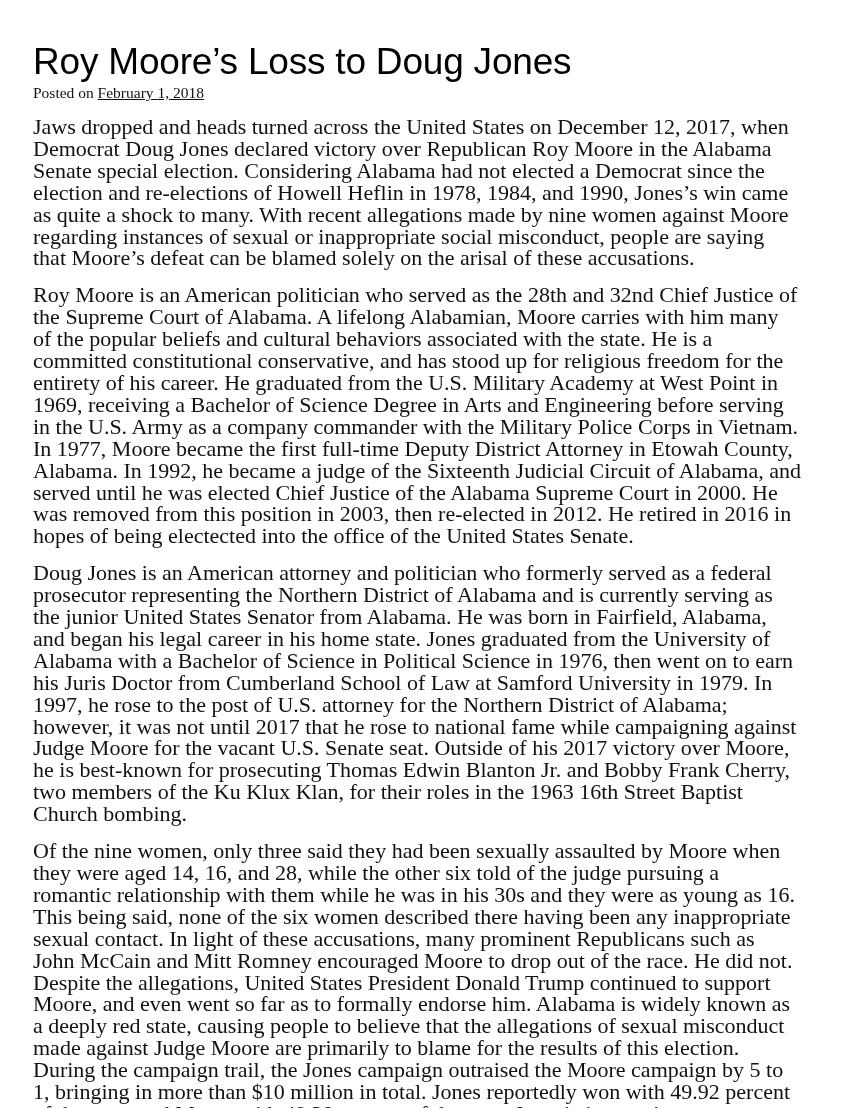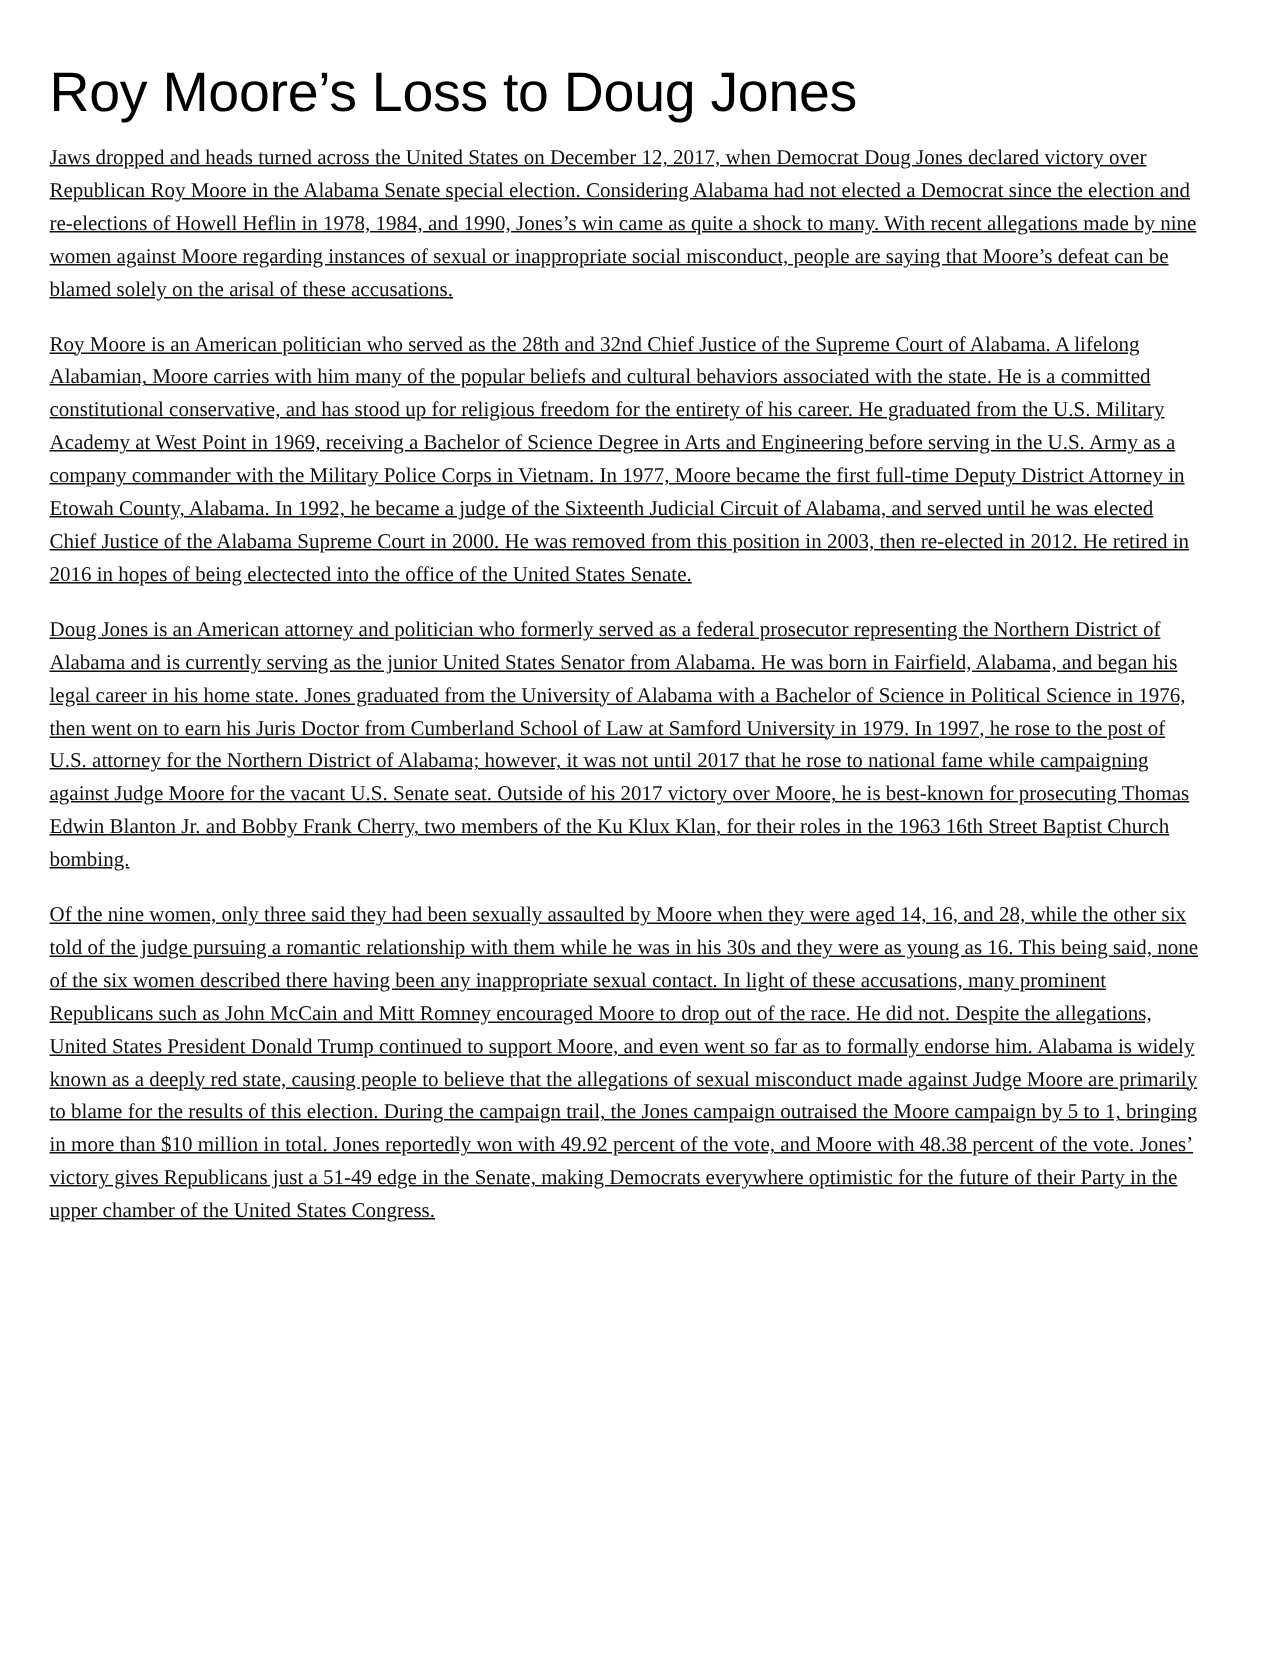--- a/index.html
+++ b/index.html
@@ -27,34 +27,36 @@
   .meta {
     font-size: 15.5px;
     line-height: 20px;
     margin: 1px 0 0 0;
   }
   .meta a {
     color: #111;
     text-decoration: underline;
   }
   .entry p {
-    font-size: 14px;
+    font-size: 22px;
     line-height: 21.9px;
     margin: 0 0 15px 0;
-    text-decoration: underline;
   }
   .entry p.first { margin-top: 13px; }
   .byline {
     font-style: italic;
   }
 </style>
 </head>
 <body>
 
 <div class="page">
   <h1 class="title">Roy Moore’s Loss to Doug Jones</h1>
+  <div class="meta">
+    <span>Posted on </span><a href="#">February 1, 2018</a>
+  </div>
   <div class="entry">
     <p class="first">Jaws dropped and heads turned across the United States on December 12, 2017, when Democrat Doug Jones declared victory over Republican Roy Moore in the Alabama Senate special election. Considering Alabama had not elected a Democrat since the election and re-elections of Howell Heflin in 1978, 1984, and 1990, Jones’s win came as quite a shock to many. With recent allegations made by nine women against Moore regarding instances of sexual or inappropriate social misconduct, people are saying that Moore’s defeat can be blamed solely on the arisal of these accusations.</p>
     <p>Roy Moore is an American politician who served as the 28th and 32nd Chief Justice of the Supreme Court of Alabama. A lifelong Alabamian, Moore carries with him many of the popular beliefs and cultural behaviors associated with the state. He is a committed constitutional conservative, and has stood up for religious freedom for the entirety of his career. He graduated from the U.S. Military Academy at West Point in 1969, receiving a Bachelor of Science Degree in Arts and Engineering before serving in the U.S. Army as a company commander with the Military Police Corps in Vietnam. In 1977, Moore became the first full-time Deputy District Attorney in Etowah County, Alabama. In 1992, he became a judge of the Sixteenth Judicial Circuit of Alabama, and served until he was elected Chief Justice of the Alabama Supreme Court in 2000. He was removed from this position in 2003, then re-elected in 2012. He retired in 2016 in hopes of being electected into the office of the United States Senate.</p>
     <p>Doug Jones is an American attorney and politician who formerly served as a federal prosecutor representing the Northern District of Alabama and is currently serving as the junior United States Senator from Alabama. He was born in Fairfield, Alabama, and began his legal career in his home state. Jones graduated from the University of Alabama with a Bachelor of Science in Political Science in 1976, then went on to earn his Juris Doctor from Cumberland School of Law at Samford University in 1979. In 1997, he rose to the post of U.S. attorney for the Northern District of Alabama; however, it was not until 2017 that he rose to national fame while campaigning against Judge Moore for the vacant U.S. Senate seat. Outside of his 2017 victory over Moore, he is best-known for prosecuting Thomas Edwin Blanton Jr. and Bobby Frank Cherry, two members of the Ku Klux Klan, for their roles in the 1963 16th Street Baptist Church bombing.</p>
     <p>Of the nine women, only three said they had been sexually assaulted by Moore when they were aged 14, 16, and 28, while the other six told of the judge pursuing a romantic relationship with them while he was in his 30s and they were as young as 16. This being said, none of the six women described there having been any inappropriate sexual contact. In light of these accusations, many prominent Republicans such as John McCain and Mitt Romney encouraged Moore to drop out of the race. He did not. Despite the allegations, United States President Donald Trump continued to support Moore, and even went so far as to formally endorse him. Alabama is widely known as a deeply red state, causing people to believe that the allegations of sexual misconduct made against Judge Moore are primarily to blame for the results of this election. During the campaign trail, the Jones campaign outraised the Moore campaign by 5 to 1, bringing in more than $10 million in total. Jones reportedly won with 49.92 percent of the vote, and Moore with 48.38 percent of the vote. Jones’ victory gives Republicans just a 51-49 edge in the Senate, making Democrats everywhere optimistic for the future of their Party in the upper chamber of the United States Congress.</p>
   </div>
 </div>
 
 </body></html>

